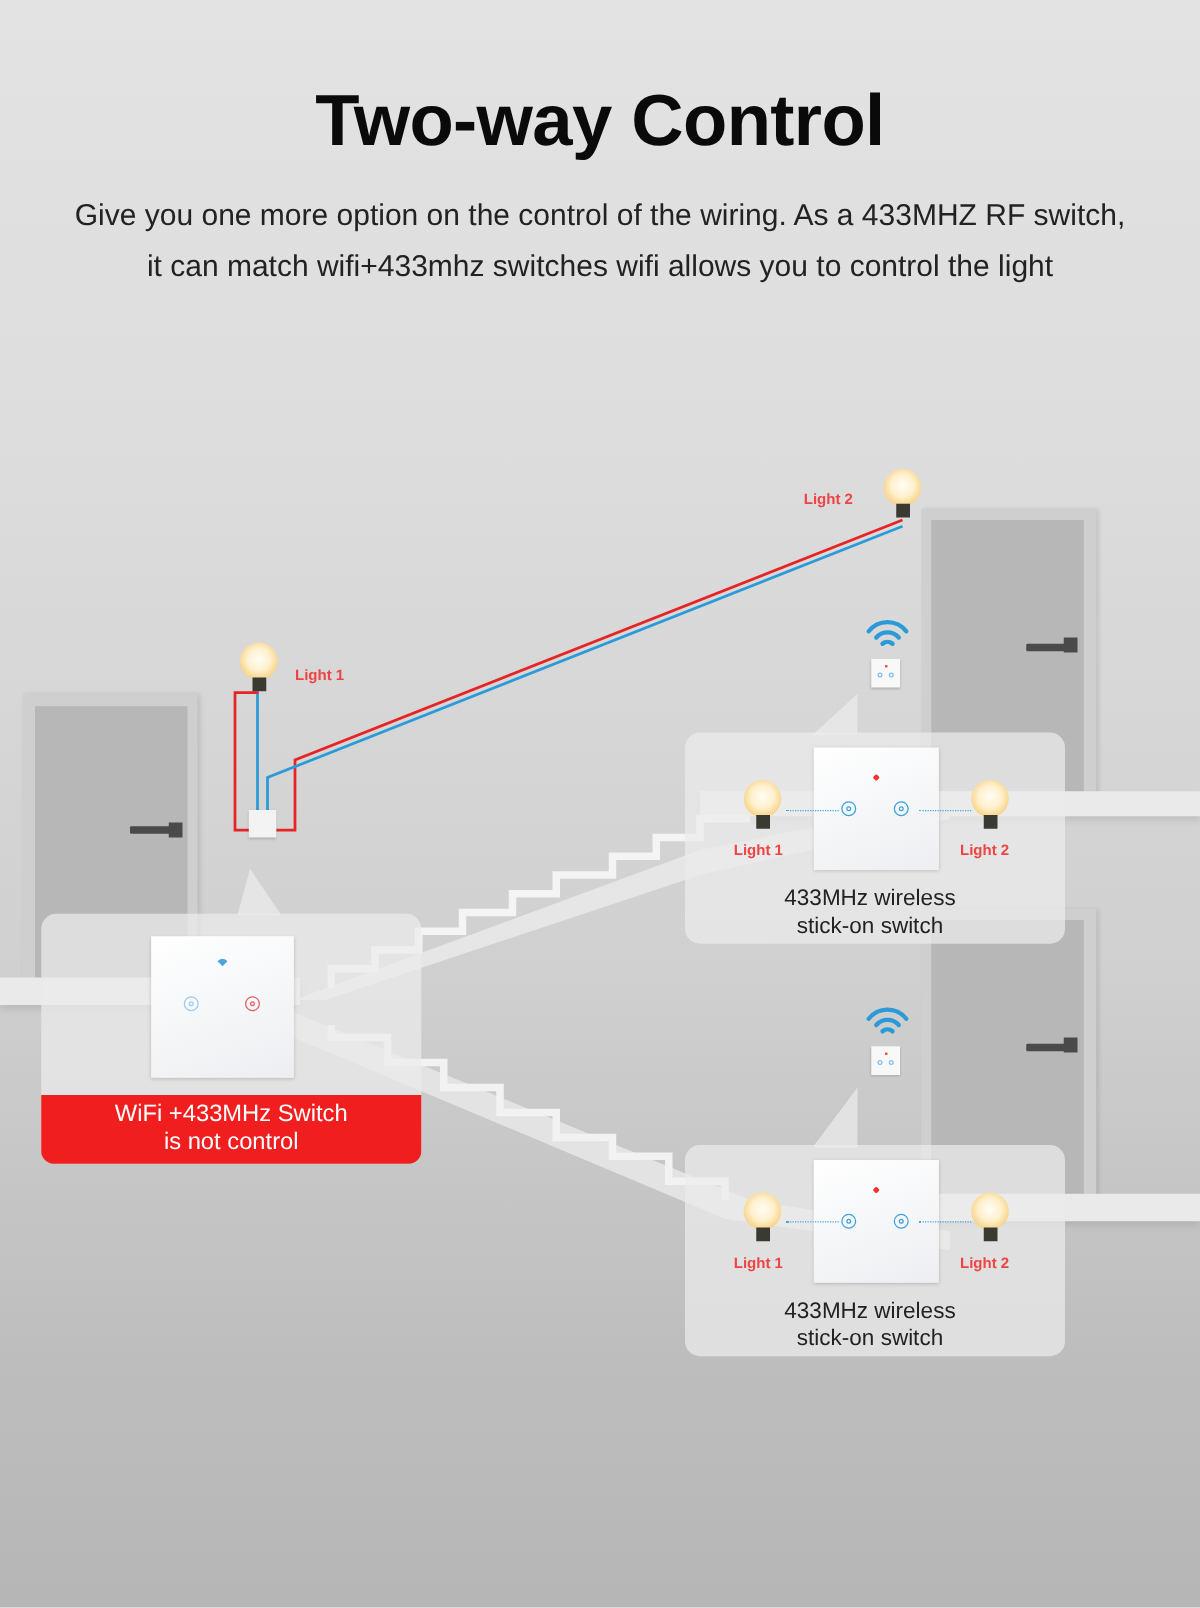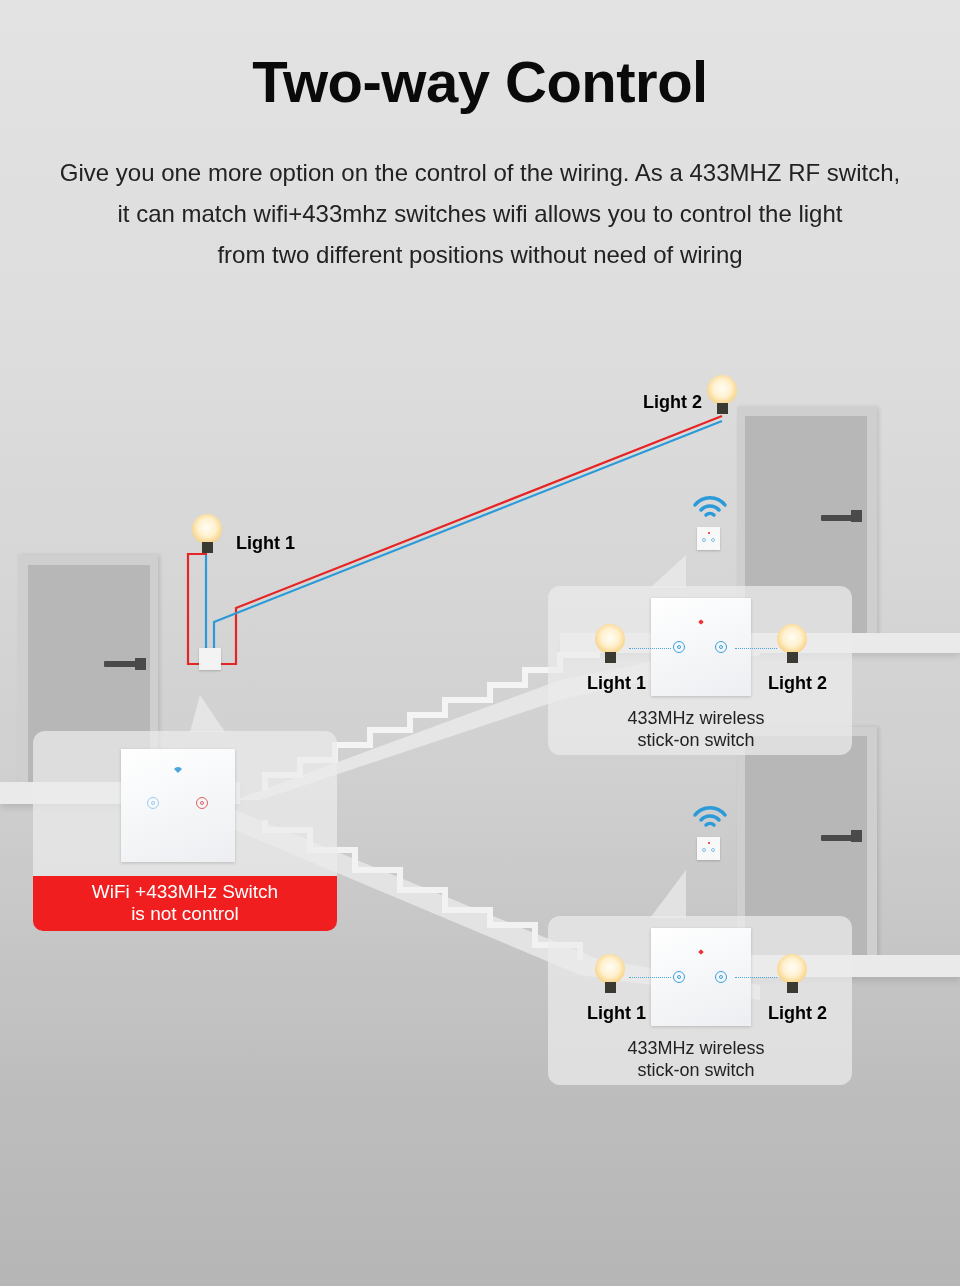--- a/index.html
+++ b/index.html
@@ -2,21 +2,21 @@
 <html><head>
 <meta charset="utf-8">
 <style>
   html, body { margin:0; padding:0; }
   body {
     width:960px; height:1286px; position:relative; overflow:hidden;
     background: linear-gradient(180deg, #e3e3e3 0%, #dcdcdc 30%, #d0d0d0 60%, #bdbdbd 85%, #b6b6b6 100%);
     font-family: "Liberation Sans", sans-serif;
   }
   .title {
-    position:absolute; left:0; top:48px; width:960px; text-align:center;
+    position:absolute; left:0; top:63px; width:960px; text-align:center;
     font-size:58px; font-weight:bold; color:#0a0a0a; letter-spacing:-0.5px;
   }
   .desc {
     position:absolute; left:0; top:152px; width:960px; text-align:center;
     font-size:24px; line-height:41px; color:#222;
   }
   .desc div { white-space:nowrap; }
   
   .door-frame { position:absolute; background:#cfcfcf; box-shadow: 2px 0 4px rgba(0,0,0,0.12); }
   .door { position:absolute; background:#b7b7b7; }
@@ -25,21 +25,21 @@
   .floor { position:absolute; background:#eaeaea; box-shadow: 0 4px 6px rgba(0,0,0,0.10); }
   
   svg.scene { position:absolute; left:0; top:0; }
   
   .bulb { position:absolute; width:26px; height:36px; }
   .bulb .glow {
     position:absolute; left:-2px; top:-2px; width:30px; height:30px; border-radius:50%;
     background: radial-gradient(circle at 50% 45%, #fffdf5 0%, #fff1cf 40%, #f8d58c 70%, rgba(248,213,140,0) 100%);
   }
   .bulb .base { position:absolute; left:8px; top:26px; width:11px; height:11px; background:#3a3a33; }
-  .label-bold { position:absolute; font-size:18px; font-weight:bold; color:#000000; white-space:nowrap; }
+  .label-bold { position:absolute; font-size:12px; font-weight:bold; color:#ef4444; white-space:nowrap; }
   
   .panel {
     position:absolute; background: rgba(236,236,236,0.72); border-radius:12px;
   }
   .switch {
     position:absolute; background: linear-gradient(160deg, #ffffff 0%, #f4f6f8 55%, #eceef1 100%);
     box-shadow: 0 1px 3px rgba(0,0,0,0.18);
   }
   .btn-ring {
     position:absolute; width:12px; height:12px; border-radius:50%;
@@ -67,21 +67,20 @@
   .mini-switch b { position:absolute; width:2px; height:2px; background:#e55; left:11px; top:5px; }
   .junction { position:absolute; width:22px; height:22px; background:#f3f3f3; box-shadow:0 1px 2px rgba(0,0,0,0.2); }
 </style>
 </head>
 <body>
 
 <div class="title">Two-way Control</div>
 <div class="desc">
   <div>Give you one more option on the control of the wiring. As a 433MHZ RF switch,</div>
   <div>it can match wifi+433mhz switches wifi allows you to control the light</div>
-  <div>from two different positions without need of wiring</div>
 </div>
 
 <div class="door-frame" style="left:18px;top:555px;width:140px;height:232px;"></div>
 <div class="door" style="left:28px;top:565px;width:122px;height:222px;"></div>
 <div class="handle" style="left:104px;top:661px;width:36px;"></div>
 <div class="handle-base" style="left:135px;top:658px;"></div>
 
 <div class="door-frame" style="left:737px;top:407px;width:140px;height:230px;"></div>
 <div class="door" style="left:745px;top:416px;width:122px;height:222px;"></div>
 <div class="handle" style="left:821px;top:515px;width:36px;"></div>

